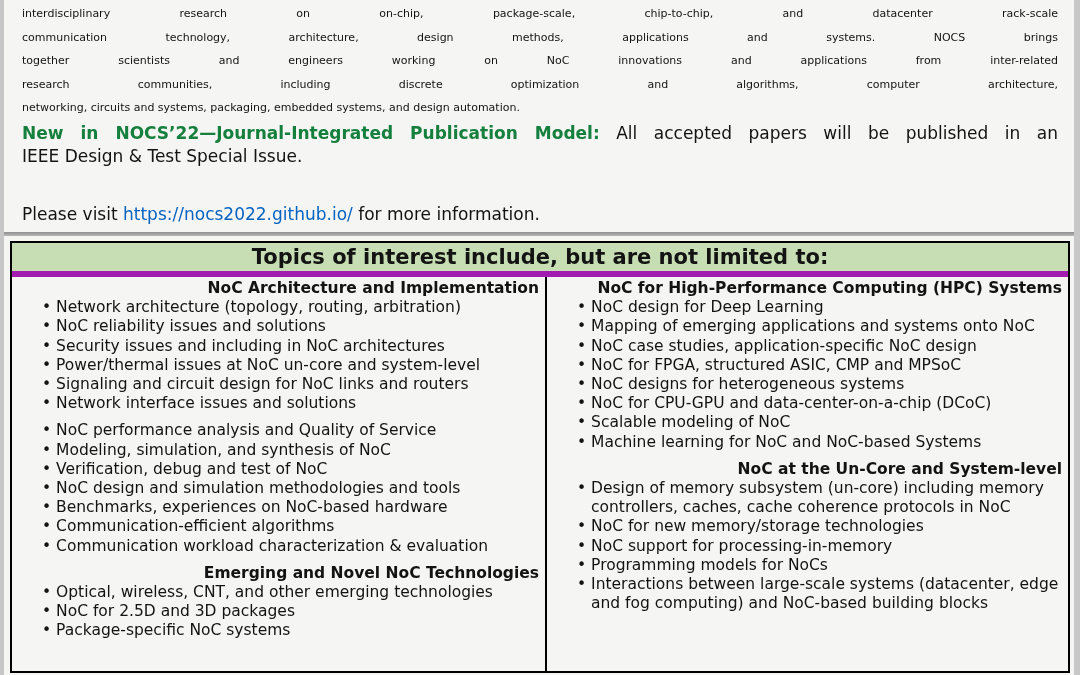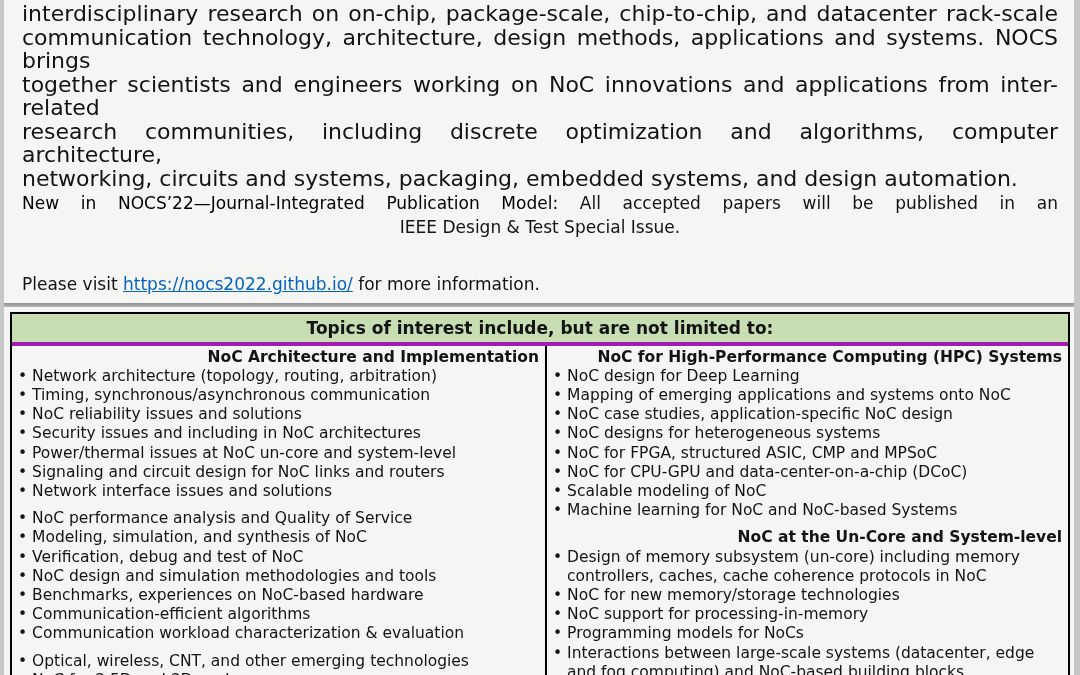--- a/index.html
+++ b/index.html
@@ -13,74 +13,75 @@
   .edge-strip {
     position: absolute; top: 0; height: 675px;
     background: #c7c7c7; z-index: 5;
   }
   .edge-left  { left: 0;  width: 4px; }
   .edge-right { right: 0; width: 6px; }
 
   .page-top { padding: 2px 22px 0 22px; }
 
   .jline {
-    font-size: 22px;
+    font-size: 11px;
     line-height: 23.5px;
     text-align: justify;
     text-align-last: justify;
     white-space: normal;
   }
   .jline.last { text-align-last: left; }
 
   .note { margin-top: 2px; }
   .note-line1 {
     font-size: 17px; line-height: 23.5px;
     text-align: justify; text-align-last: justify;
   }
-  .note-label { color: #000000; font-weight: normal; }
-  .note-line2 { font-size: 17px; line-height: 23.5px; text-align: center; }
+  .note-label { color: #15803d; font-weight: bold; }
+  .note-line2 { font-size: 17px; line-height: 23.5px; }
 
   .visit-line { margin-top: 34px; font-size: 17px; line-height: 23.5px; }
-  .visit-link { color: #0563c1; text-decoration: underline; cursor: pointer; }
+  .visit-link { color: #0563c1; cursor: pointer; }
 
   .page-seam {
     margin-top: 6px; height: 4px; width: 100%;
     background: linear-gradient(#8f8f8f, #b8b8b8);
   }
 
   .topics-table {
     margin: 5px 10px 0 10px;
     border: 2px solid #000;
     background: #f5f5f3;
   }
   .topics-header {
     background: #c7deb5;
-    border-bottom: 4px solid #a21caf;
+    border-bottom: 6px solid #a21caf;
     font-weight: bold;
-    font-size: 17px;
+    font-size: 21px;
     line-height: 22px;
     text-align: center;
     padding: 3px 0;
   }
   .topics-cols { display: flex; align-items: stretch; }
   .topics-col {
     padding: 2px 6px 30px 6px;
     font-size: 15.5px;
     line-height: 19.2px;
     box-sizing: border-box;
   }
   .col-left  { width: 535px; border-right: 2px solid #000; }
   .col-right { flex: 1; }
 
   .sec + .sec { margin-top: 8px; }
   .sec-title { font-weight: bold; text-align: right; }
   .ti {
     padding-left: 14px;
     text-indent: -14px;
     white-space: pre-line;
+    margin-left: 24px;
   }
 </style>
 </head>
 <body>
 
 <div class="edge-strip edge-left"></div>
 <div class="edge-strip edge-right"></div>
 
 <div class="page-top">
 
@@ -107,50 +108,50 @@
 
 <div class="page-seam"></div>
 
 <div class="topics-table">
   <div class="topics-header">Topics of interest include, but are not limited to:</div>
   <div class="topics-cols">
     <div class="topics-col col-left">
         <div class="sec">
           <div class="sec-title">NoC Architecture and Implementation</div>
           <div class="ti">• Network architecture (topology, routing, arbitration)</div>
-          <div class="ti">• Timing, synchronous/asynchronous communication</div>
           <div class="ti">• NoC reliability issues and solutions</div>
           <div class="ti">• Security issues and including in NoC architectures</div>
           <div class="ti">• Power/thermal issues at NoC un-core and system-level</div>
           <div class="ti">• Signaling and circuit design for NoC links and routers</div>
           <div class="ti">• Network interface issues and solutions</div>
         </div>
         <div class="sec">
           <div class="ti">• NoC performance analysis and Quality of Service</div>
           <div class="ti">• Modeling, simulation, and synthesis of NoC</div>
           <div class="ti">• Verification, debug and test of NoC</div>
           <div class="ti">• NoC design and simulation methodologies and tools</div>
           <div class="ti">• Benchmarks, experiences on NoC-based hardware</div>
           <div class="ti">• Communication-efficient algorithms</div>
           <div class="ti">• Communication workload characterization &amp; evaluation</div>
         </div>
         <div class="sec">
+          <div class="sec-title">Emerging and Novel NoC Technologies</div>
           <div class="ti">• Optical, wireless, CNT, and other emerging technologies</div>
           <div class="ti">• NoC for 2.5D and 3D packages</div>
           <div class="ti">• Package-specific NoC systems</div>
         </div>
       </div>
     <div class="topics-col col-right">
         <div class="sec">
           <div class="sec-title">NoC for High-Performance Computing (HPC) Systems</div>
           <div class="ti">• NoC design for Deep Learning</div>
           <div class="ti">• Mapping of emerging applications and systems onto NoC</div>
           <div class="ti">• NoC case studies, application-specific NoC design</div>
+          <div class="ti">• NoC for FPGA, structured ASIC, CMP and MPSoC</div>
           <div class="ti">• NoC designs for heterogeneous systems</div>
-          <div class="ti">• NoC for FPGA, structured ASIC, CMP and MPSoC</div>
           <div class="ti">• NoC for CPU-GPU and data-center-on-a-chip (DCoC)</div>
           <div class="ti">• Scalable modeling of NoC</div>
           <div class="ti">• Machine learning for NoC and NoC-based Systems</div>
         </div>
         <div class="sec">
           <div class="sec-title">NoC at the Un-Core and System-level</div>
           <div class="ti">• Design of memory subsystem (un-core) including memory
 controllers, caches, cache coherence protocols in NoC</div>
           <div class="ti">• NoC for new memory/storage technologies</div>
           <div class="ti">• NoC support for processing-in-memory</div>

